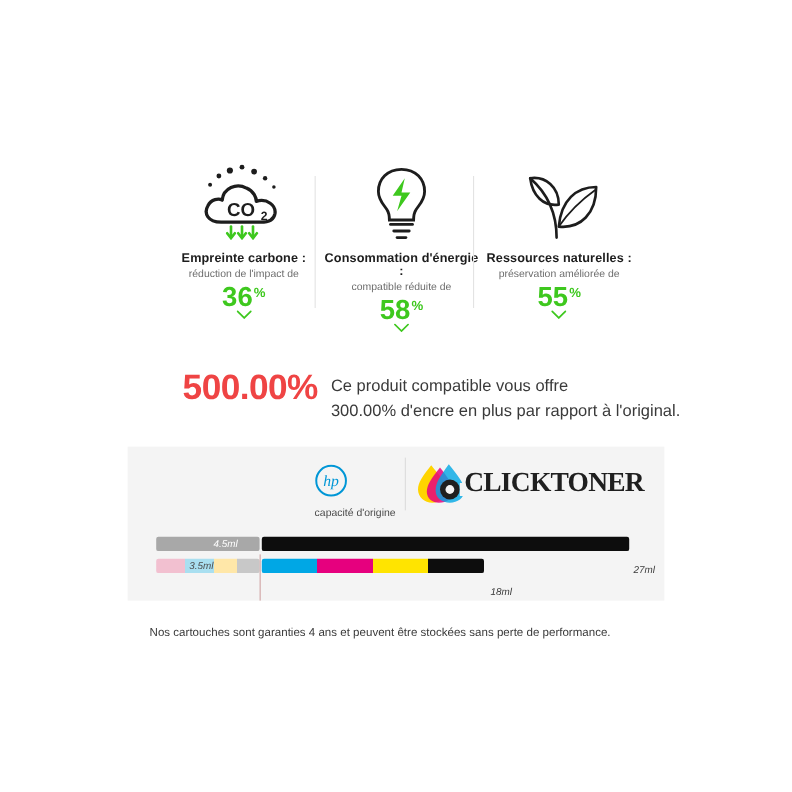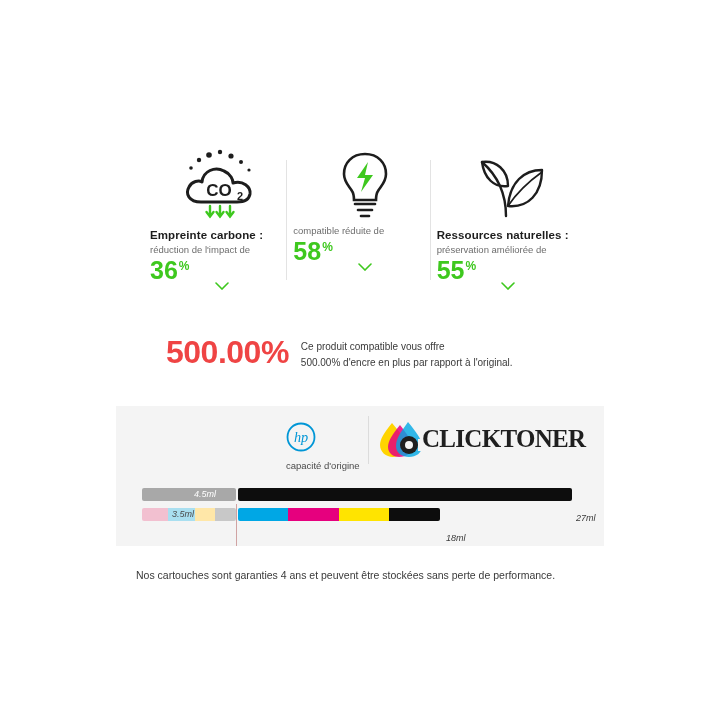--- a/index.html
+++ b/index.html
@@ -25,21 +25,21 @@
     position: absolute;
     top: 148px;
     left: 150px;
     width: 430px;
     display: flex;
     justify-content: space-between;
     align-items: flex-start;
   }
   .eco-col {
     width: 150px;
-    text-align: left;
+    text-align: center;
     position: relative;
   }
   .eco-col + .eco-col::before {
     content: "";
     position: absolute;
     left: -7px;
     top: 12px;
     width: 1px;
     height: 120px;
     background: #e3e3e3;
@@ -94,21 +94,21 @@
   .capacity-num {
     color: #ef4444;
     font-size: 32px;
     font-weight: bold;
     line-height: 1;
     letter-spacing: -.5px;
   }
   .capacity-text {
     margin-left: 12px;
     margin-top: 3px;
-    font-size: 10px;
+    font-size: 15px;
     color: #3a3a3a;
     line-height: 1.55;
   }
 
   
   .panel {
     position: absolute;
     top: 406px;
     left: 116px;
     width: 488px;
@@ -280,20 +280,21 @@
     <div class="eco-col">
       <div class="eco-icon">
         <svg width="70" height="74" viewBox="0 0 70 74">
           <path d="M35 6 C22 6 14 15 14 26 C14 34 19 38 22 43 C24 46 24 50 24 52 L46 52 C46 50 46 46 48 43 C51 38 56 34 56 26 C56 15 48 6 35 6 Z" fill="none" stroke="#1d1d1d" stroke-width="2.6"></path>
           <path d="M25 56 L45 56" stroke="#1d1d1d" stroke-width="2.6" stroke-linecap="round" fill="none"></path>
           <path d="M28 62 L42 62" stroke="#1d1d1d" stroke-width="2.6" stroke-linecap="round" fill="none"></path>
           <path d="M31 68 L39 68" stroke="#1d1d1d" stroke-width="2.6" stroke-linecap="round" fill="none"></path>
           <path d="M38 14 L27 30 L35 30 L31 44 L43 27 L35 27 Z" fill="#3ec81e"></path>
         </svg>
       </div>
+      <div class="eco-title">Consommation d'énergie :</div>
       <div class="eco-sub">compatible réduite de</div>
       <div class="eco-value">
         <span>58</span>
         <span class="pct">%</span>
       </div>
       <svg class="eco-chev" width="14" height="8" viewBox="0 0 14 8">
         <path d="M1 1 L7 7 L13 1" fill="none" stroke="#3ec81e" stroke-width="1.6" stroke-linecap="round"></path>
       </svg>
     </div>
 
@@ -315,21 +316,21 @@
       <svg class="eco-chev" width="14" height="8" viewBox="0 0 14 8">
         <path d="M1 1 L7 7 L13 1" fill="none" stroke="#3ec81e" stroke-width="1.6" stroke-linecap="round"></path>
       </svg>
     </div>
   </div>
 
   <div class="capacity">
     <div class="capacity-num">500.00%</div>
     <div class="capacity-text">
       <div>Ce produit compatible vous offre</div>
-      <div>500.00% d'encre en plus par rapport à l'original.</div>
+      <div>300.00% d'encre en plus par rapport à l'original.</div>
     </div>
   </div>
 
   <div class="panel">
 
     <div class="brands">
       <div class="brand-hp">
         <svg class="hp-logo" viewBox="0 0 40 40">
           <circle cx="20" cy="20" r="18" fill="none" stroke="#0096d6" stroke-width="2.4"></circle>
           <text x="20" y="27" font-family="Liberation Serif, serif" font-style="italic" font-size="19" fill="#0096d6" text-anchor="middle">hp</text>

